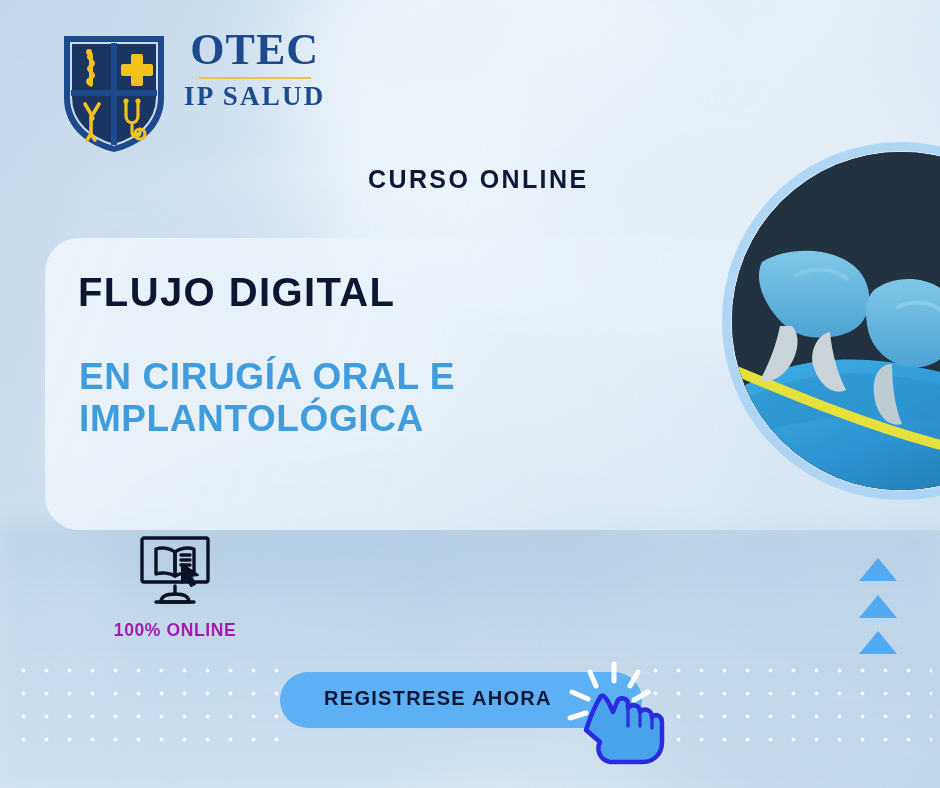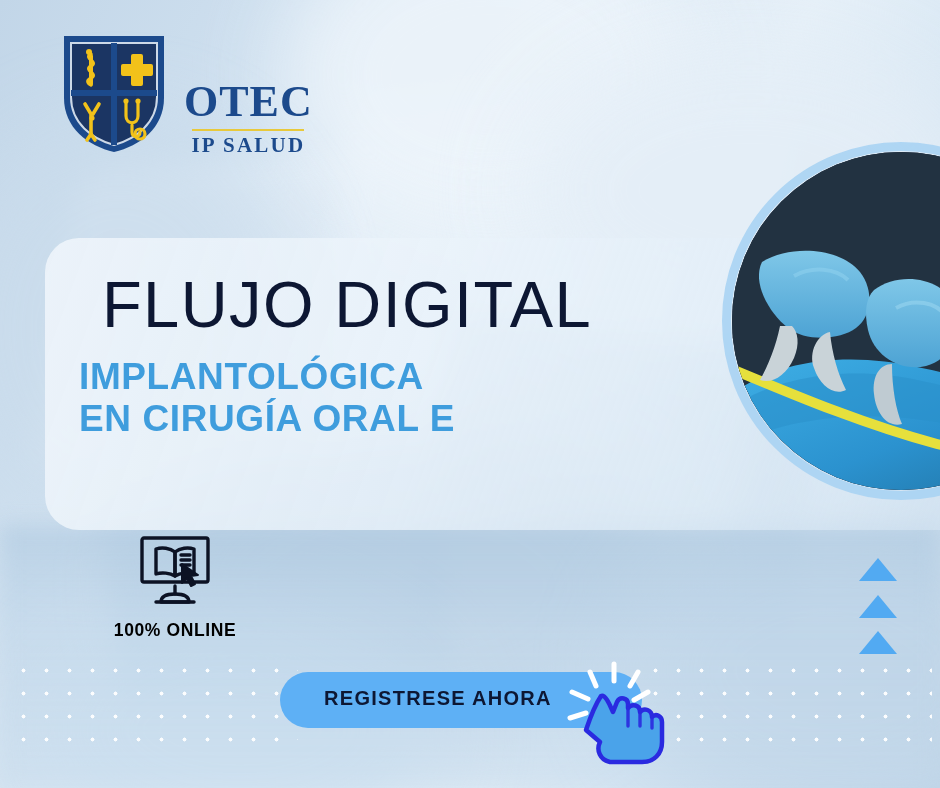--- a/index.html
+++ b/index.html
@@ -111,65 +111,64 @@
     width: 895px; height: 292px;
     background: linear-gradient(110deg, rgba(240,246,251,.86) 0%, rgba(233,242,250,.80) 45%, rgba(226,238,248,.66) 75%, rgba(224,236,247,.45) 100%);
     border-radius: 34px 0 0 34px;
     backdrop-filter: blur(2px);
   }
 
   
   .logo-wrap {
     position: absolute;
     left: 58px; top: 28px;
-    display: flex; align-items: flex-end; gap: 14px;
+    display: flex; align-items: flex-start; gap: 14px;
   }
   .shield { width: 112px; height: 128px; display:block; }
   .logo-text { display: flex; flex-direction: column; align-items: center; }
   .logo-otec {
     font-family: "Liberation Serif", serif;
     font-size: 44px;
     font-weight: 700;
     color: #1c4a8c;
     letter-spacing: 1px;
     line-height: 1;
   }
   .logo-rule {
     width: 112px; height: 2px;
     background: #e8c93c;
     margin: 5px 0 4px;
   }
   .logo-sub {
     font-family: "Liberation Serif", serif;
-    font-size: 21px;
+    font-size: 27px;
     font-weight: 700;
     color: #1c4a8c;
     letter-spacing: 2.2px;
     line-height: 1;
   }
 
   
   .eyebrow {
     position: absolute;
     left: 368px; top: 165px;
     font-size: 25px;
     font-weight: 700;
     letter-spacing: 2.4px;
     color: #0e1838;
   }
   .title-main {
     position: absolute;
     left: 78px; top: 272px;
-    font-size: 65px;
-    font-weight: 400;
+    font-size: 40px;
+    font-weight: 700;
     letter-spacing: 1.4px;
     color: #0d1733;
     line-height: 1;
     white-space: nowrap;
-    margin-left: 24px;
   }
   .title-sub {
     position: absolute;
     left: 79px; top: 356px;
     font-size: 37px;
     font-weight: 700;
     letter-spacing: .6px;
     color: #3f9ddd;
     line-height: 1.14;
     max-width: 430px;
@@ -210,21 +209,21 @@
   .feature {
     width: 230px;
     display: flex; flex-direction: column;
     align-items: center; gap: 12px;
   }
   .feature svg { display: block; }
   .feature-label {
     font-size: 17.5px;
     font-weight: 700;
     letter-spacing: .6px;
-    color: #000000;
+    color: #a21caf;
     white-space: nowrap;
   }
 
   
   .cta-wrap {
     position: absolute;
     left: 280px; top: 672px;
     width: 390px; height: 56px;
   }
   .cta-button {
@@ -364,25 +363,26 @@
         <circle cx="82" cy="106" r="5"></circle>
       </g>
     </svg>
     <div class="logo-text">
       <div class="logo-otec">OTEC</div>
       <div class="logo-rule"></div>
       <div class="logo-sub">IP SALUD</div>
     </div>
   </div>
 
+  <div class="eyebrow">CURSO ONLINE</div>
 
   <div class="title-main">FLUJO DIGITAL</div>
   <div class="title-sub">
+    <div>EN CIRUGÍA ORAL E</div>
     <div>IMPLANTOLÓGICA</div>
-    <div>EN CIRUGÍA ORAL E</div>
   </div>
 
   <div class="features">
 
     <div class="feature">
       <svg width="82" height="74" viewBox="0 0 82 74" xmlns="http://www.w3.org/2000/svg">
         <g fill="none" stroke="#0c1224" stroke-width="3.4" stroke-linejoin="round" stroke-linecap="round">
           <rect x="8" y="4" width="66" height="44" rx="2"></rect>
           <path d="M41 52 L41 60"></path>
           <path d="M27 68 C 27 62, 33 60, 41 60 C 49 60, 55 62, 55 68 Z"></path>

